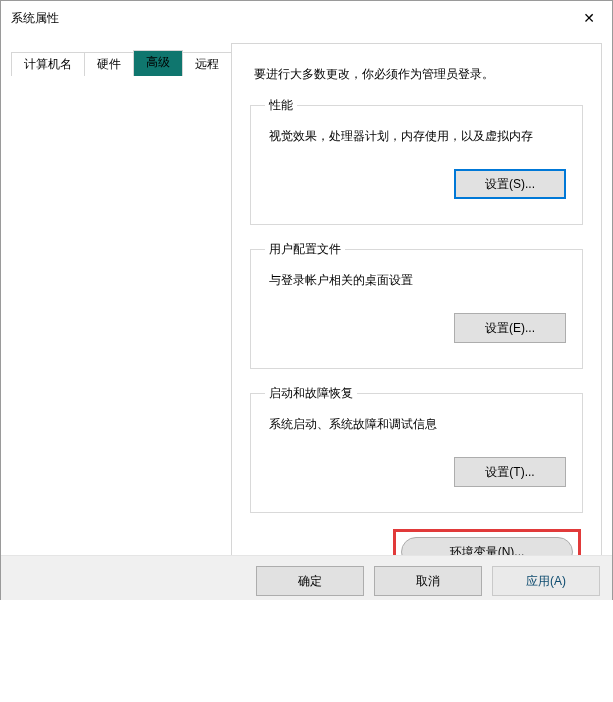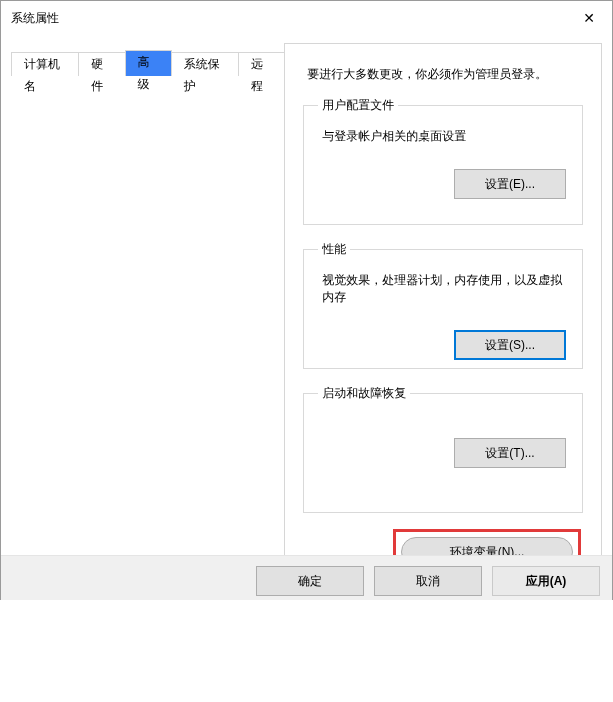--- a/index.html
+++ b/index.html
@@ -66,21 +66,21 @@
     border: 1px solid #d6d6d6;
     border-bottom: none;
     background: #ffffff;
     margin-right: -1px;
     position: relative;
     top: 1px;
     font-size: 12px;
   }
   .tabstrip .tab.active {
     height: 26px;
-    background: #3b82f6;
+    background: #0f766e;
     z-index: 3;
     border-color: #d6d6d6;
   }
   .tabpanel {
     border: 1px solid #d6d6d6;
     box-sizing: border-box;
     padding: 16px 18px 18px 18px;
     flex: 1 1 auto;
     display: flex;
     flex-direction: column;
@@ -122,24 +122,23 @@
     font-size: 12px;
     line-height: 28px;
     text-align: center;
     cursor: default;
   }
   .btn.default {
     border: 2px solid #0078d7;
     line-height: 26px;
   }
   .btn.disabled {
-    color: #000000;
+    color: #0c4a6e;
     background: #eaeaea;
     border-color: #c9c9c9;
-    font-weight: bold;
   }
   .group.perf { height: 128px; }
   .group.user { height: 128px; }
   .group.startup { height: 128px; }
 
   .env-row {
     display: flex;
     justify-content: flex-end;
     padding-right: 2px;
   }
@@ -191,49 +190,47 @@
       <div class="tab">
         <span>计算机名</span>
       </div>
       <div class="tab">
         <span>硬件</span>
       </div>
       <div class="tab active">
         <span>高级</span>
       </div>
       <div class="tab">
-        <span>系统保护</span>
-      </div>
-      <div class="tab">
         <span>远程</span>
       </div>
     </div>
 
     <div class="tabpanel">
       <div class="tabpanel-inner">
         <div class="intro">要进行大多数更改，你必须作为管理员登录。</div>
+
+        <fieldset class="group perf">
+          <legend>性能</legend>
+          <div class="desc">视觉效果，处理器计划，内存使用，以及虚拟内存</div>
+          <div class="btn-row">
+            <button class="btn default">设置(S)...</button>
+          </div>
+        </fieldset>
 
         <fieldset class="group user">
           <legend>用户配置文件</legend>
           <div class="desc">与登录帐户相关的桌面设置</div>
           <div class="btn-row">
             <button class="btn">设置(E)...</button>
           </div>
         </fieldset>
 
-        <fieldset class="group perf">
-          <legend>性能</legend>
-          <div class="desc">视觉效果，处理器计划，内存使用，以及虚拟内存</div>
-          <div class="btn-row">
-            <button class="btn default">设置(S)...</button>
-          </div>
-        </fieldset>
-
         <fieldset class="group startup">
           <legend>启动和故障恢复</legend>
+          <div class="desc">系统启动、系统故障和调试信息</div>
           <div class="btn-row">
             <button class="btn">设置(T)...</button>
           </div>
         </fieldset>
 
         <div class="env-row">
           <span class="env-highlight">
             <button class="btn">环境变量(N)...</button>
           </span>
         </div>

